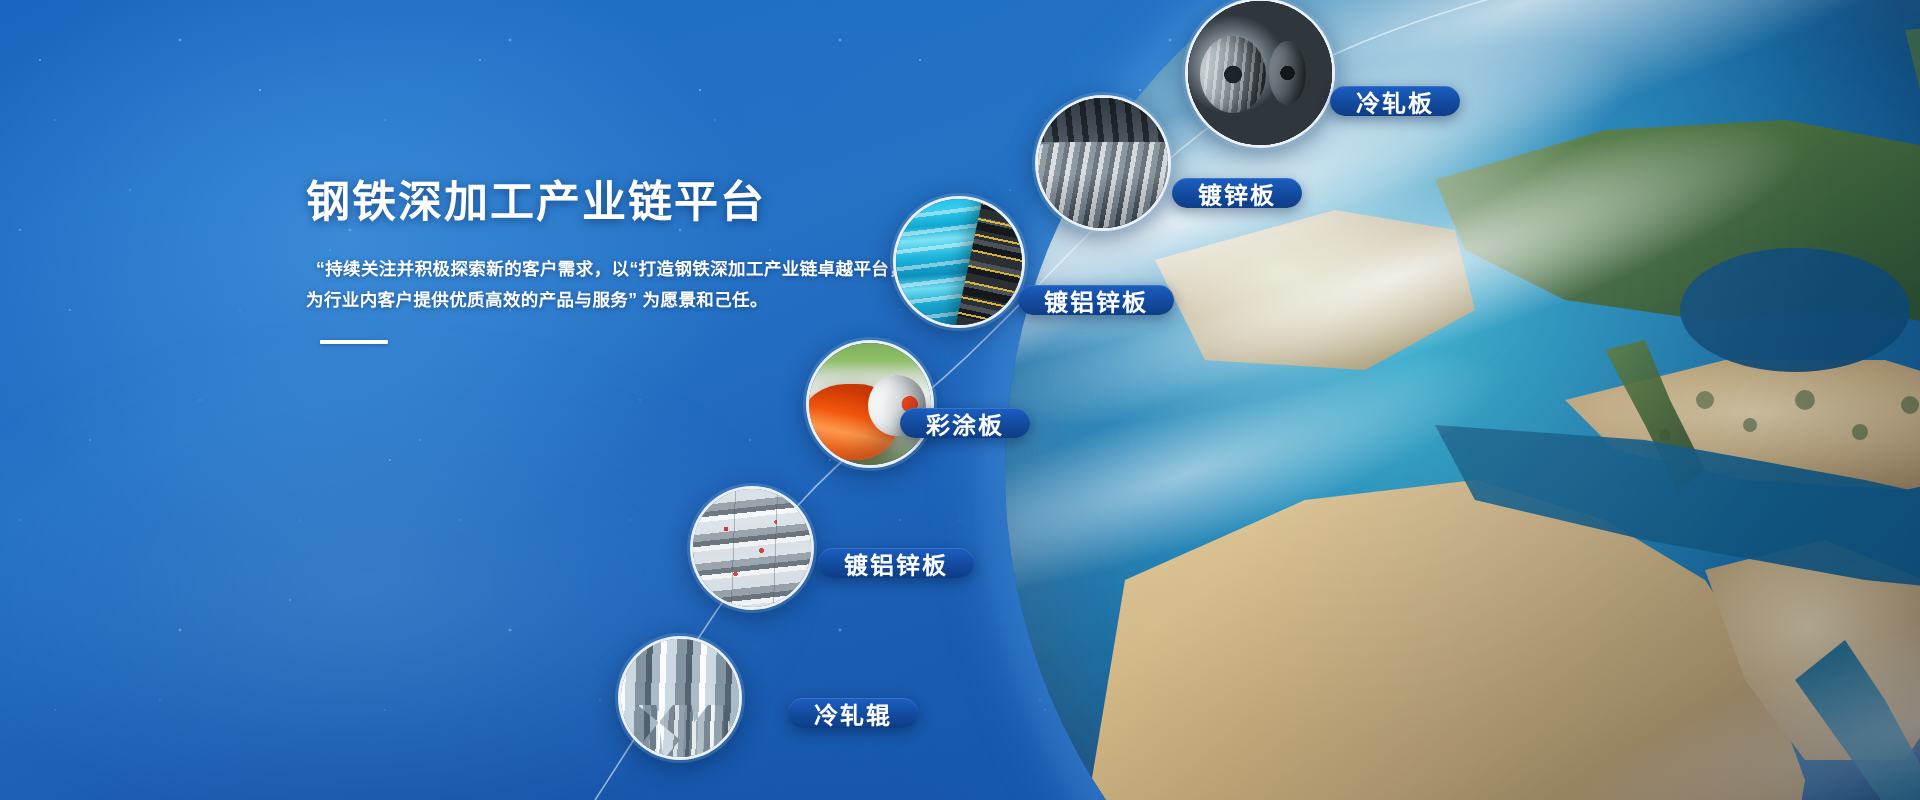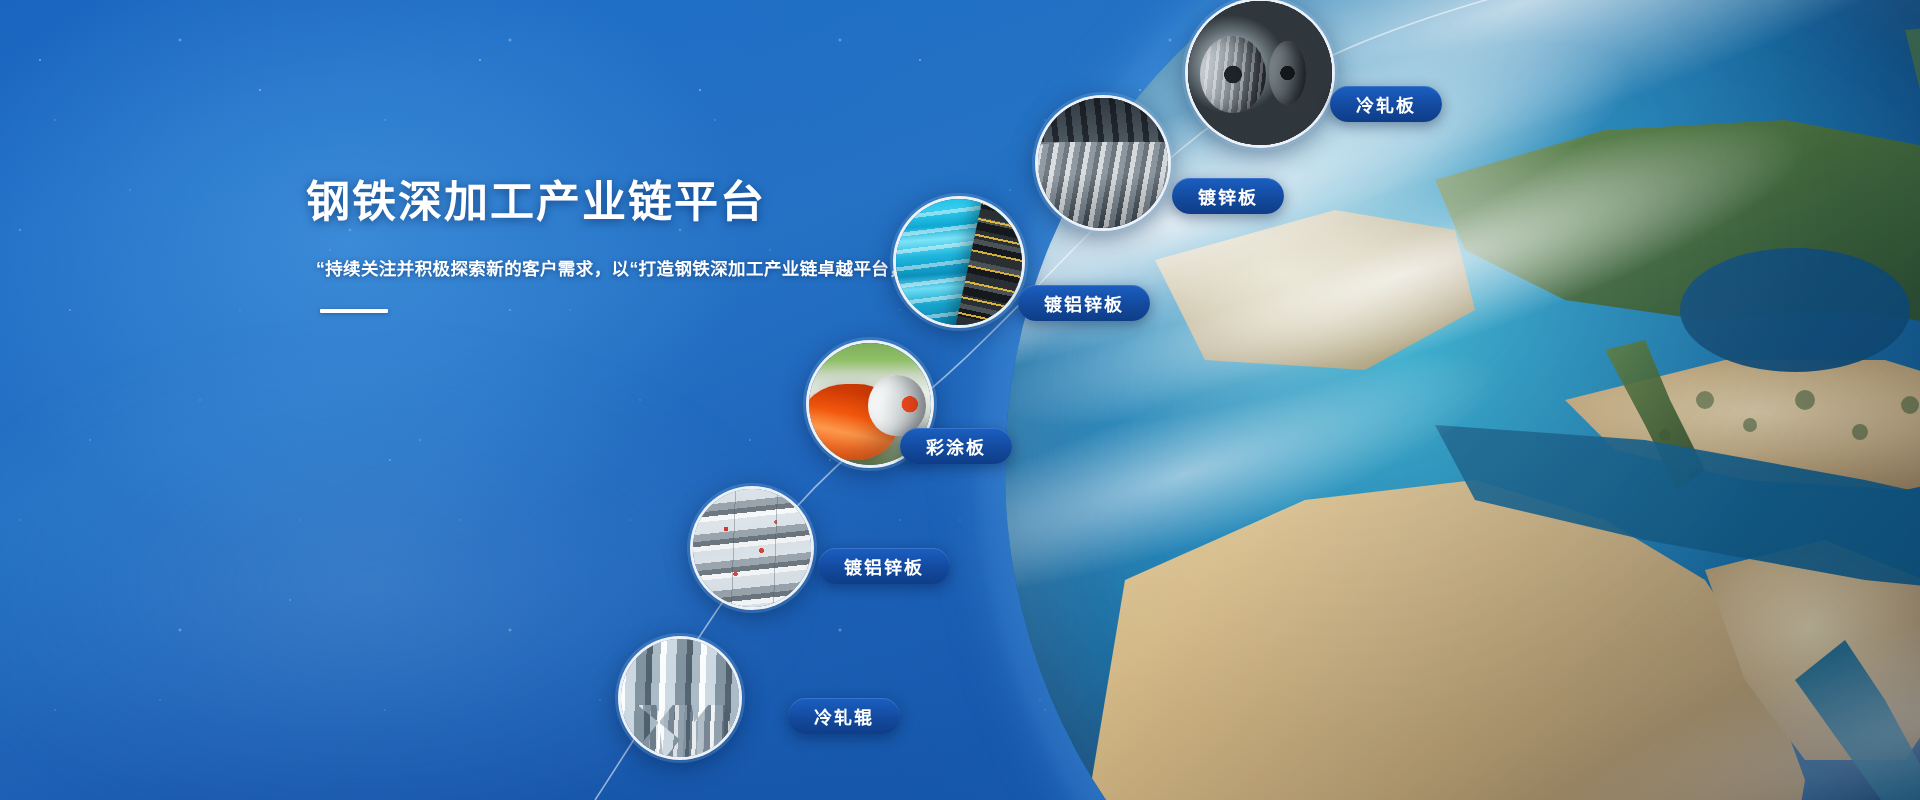--- a/index.html
+++ b/index.html
@@ -144,24 +144,24 @@
     overflow:hidden;
     border:3px solid rgba(255,255,255,.92);
     box-shadow:0 0 0 3px rgba(150,205,255,.22), 0 6px 26px rgba(2,22,62,.45);
     background:#0e4d96;
   }
   .bubble .art { position:absolute; inset:0; }
 
   .tag {
     position:absolute;
     display:flex; align-items:center; justify-content:center;
-    height:36px; padding:0 26px;
+    height:30px; padding:0 26px;
     border-radius:21px;
     background:linear-gradient(180deg,#1b5fc2 0%,#134a9e 55%,#0e3d87 100%);
-    color:#ffffff; font-size:18px; font-weight:bold; letter-spacing:2px;
+    color:#ffffff; font-size:24px; font-weight:bold; letter-spacing:2px;
     white-space:nowrap;
     box-shadow:0 4px 14px rgba(2,22,62,.42), inset 0 1px 0 rgba(255,255,255,.14);
   }
 
   
 
   
   .art-coil-dark {
     background:
       radial-gradient(ellipse 44% 40% at 30% 44%, #cfd6da 0%, #9aa4ab 34%, #5d676e 62%, #2f363c 86%),
@@ -365,20 +365,21 @@
   </div>
 
   <svg class="curve" viewBox="0 0 1920 800">
     <path d="M595 800 C 700 640, 760 520, 880 430 C 1000 340, 1060 250, 1180 150 C 1280 66, 1400 20, 1560 -20" fill="none" stroke="rgba(255,255,255,.55)" stroke-width="1.6"></path>
   </svg>
 
   <div class="copy">
     <div class="headline">钢铁深加工产业链平台</div>
     <div class="subcopy">
       <span class="line1">“持续关注并积极探索新的客户需求，以“打造钢铁深加工产业链卓越平台，</span>
+      <span class="line2">为行业内客户提供优质高效的产品与服务” 为愿景和己任。</span>
     </div>
     <div class="rule"></div>
   </div>
 
   <div class="node">
     <div class="bubble" style="left:1185px; top:-2px; width:150px; height:150px;">
       <div class="art art-coil-dark"></div>
     </div>
     <div class="tag" style="left:1330px; top:86px;">冷轧板</div>
   </div>
@@ -394,21 +395,21 @@
     <div class="bubble" style="left:893px; top:196px; width:132px; height:132px;">
       <div class="art art-cyan"></div>
     </div>
     <div class="tag" style="left:1018px; top:285px;">镀铝锌板</div>
   </div>
 
   <div class="node">
     <div class="bubble" style="left:806px; top:340px; width:128px; height:128px;">
       <div class="art art-color"></div>
     </div>
-    <div class="tag" style="left:900px; top:428px;">彩涂板</div>
+    <div class="tag" style="left:900px; top:408px;">彩涂板</div>
   </div>
 
   <div class="node">
     <div class="bubble" style="left:690px; top:486px; width:124px; height:124px;">
       <div class="art art-ingot"></div>
     </div>
     <div class="tag" style="left:818px; top:548px;">镀铝锌板</div>
   </div>
 
   <div class="node">

